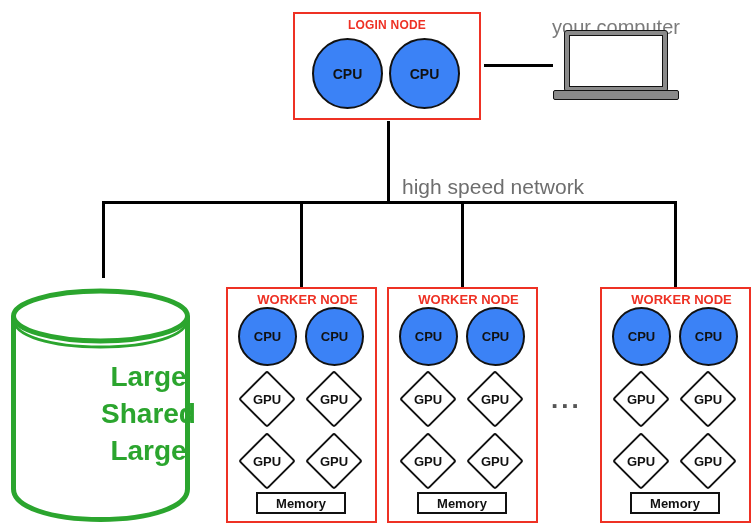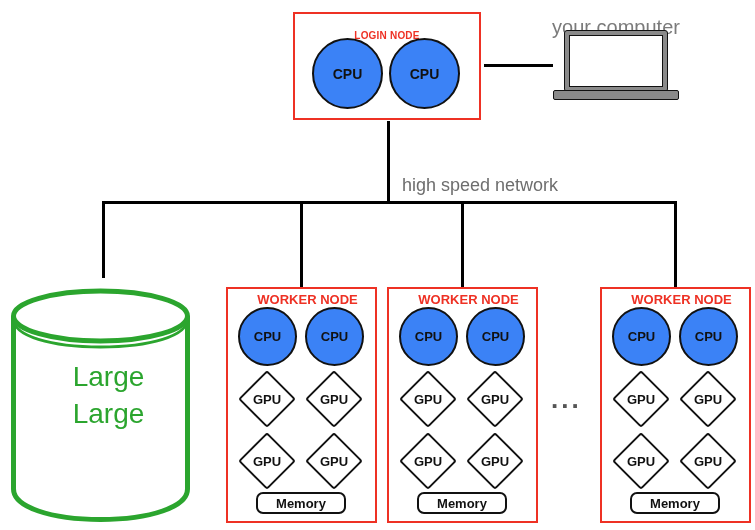--- a/index.html
+++ b/index.html
@@ -4,60 +4,60 @@
 <style>
   html,body{margin:0;padding:0;background:#fff;}
   .stage{position:relative;width:755px;height:530px;background:#fff;overflow:hidden;
          font-family:"Liberation Sans",sans-serif;}
   .line{position:absolute;background:#000;}
 
   
   .login-box{position:absolute;left:293px;top:12px;width:188px;height:108px;
              border:2.5px solid #ee3124;box-sizing:border-box;background:#fff;}
   .node-title{width:100%;text-align:center;color:#ee3124;font-weight:bold;}
-  .login-box .node-title{font-size:10px;margin-top:16px;letter-spacing:.2px;}
+  .login-box .node-title{font-size:12px;margin-top:4px;letter-spacing:.2px;}
   .cpu{position:absolute;border:2.2px solid #111;border-radius:50%;background:#3b82f6;
        display:flex;align-items:center;justify-content:center;font-weight:bold;
        box-sizing:border-box;color:#111;}
   .cpu.big{width:71px;height:71px;top:24px;font-size:14px;}
   .cpu.b1{left:17px;} .cpu.b2{left:94px;}
 
   
   .pc-label{position:absolute;left:516px;top:4px;width:200px;text-align:center;
             font-size:20px;color:#7b7b7b;margin-top:12px;}
   .laptop-screen{position:absolute;left:564px;top:30px;width:104px;height:62px;
                  background:#8a8a8a;border:1.6px solid #111;border-radius:3px;box-sizing:border-box;}
   .laptop-screen .inner{position:absolute;left:4px;top:4px;right:4px;bottom:4px;
                         background:#fff;border:1.4px solid #111;}
   .laptop-base{position:absolute;left:553px;top:90px;width:126px;height:10px;
                background:#8a8a8a;border:1.6px solid #111;border-radius:2px;box-sizing:border-box;}
 
-  .net-label{position:absolute;left:402px;top:175px;font-size:18px;color:#6e6e6e;white-space:nowrap;}
+  .net-label{position:absolute;left:402px;top:175px;font-size:21px;color:#6e6e6e;white-space:nowrap;}
 
   
   .disk{position:absolute;left:11px;top:286px;width:179px;height:238px;}
   .disk-text{position:absolute;left:0;top:72px;width:195px;text-align:center;
-             color:#2ba52e;font-weight:normal;font-size:28px;line-height:37px;}
+             color:#2ba52e;font-weight:bold;font-size:28px;line-height:37px;padding-left:40px;}
 
   
   .worker{position:absolute;top:287px;width:151px;height:236px;border:2.5px solid #ee3124;
           box-sizing:border-box;background:#fff;padding-left:12px;}
   .worker .node-title{font-size:13px;margin-top:3px;}
   .cpu.small{width:59px;height:59px;top:18px;font-size:13px;}
   .cpu.s1{left:10px;} .cpu.s2{left:77px;}
   .gpu{position:absolute;width:60px;height:58px;}
   .gpu .diamond{position:absolute;left:50%;top:50%;width:41px;height:41px;
                 transform:translate(-50%,-50%) rotate(45deg);border:2.2px solid #111;
                 background:#fff;box-sizing:border-box;border-radius:3px;}
   .gpu .glabel{position:absolute;left:0;top:0;width:100%;height:100%;display:flex;
                align-items:center;justify-content:center;font-weight:bold;font-size:13px;color:#111;}
   .gpu.r1{top:81px;} .gpu.r2{top:143px;}
   .gpu.c1{left:9px;} .gpu.c2{left:76px;}
   .memory{position:absolute;left:28px;top:203px;width:90px;height:22px;border:2.2px solid #111;
-          border-radius:7px;background:#fff;display:flex;align-items:center;justify-content:center;
+          border-radius:0;background:#fff;display:flex;align-items:center;justify-content:center;
           font-weight:bold;font-size:13px;box-sizing:border-box;color:#111;}
 
   .dots{position:absolute;left:551px;top:384px;font-size:26px;font-weight:bold;color:#555;
         letter-spacing:3px;}
 </style>
 </head>
 <body>
 
 <div class="stage">
 
@@ -84,20 +84,21 @@
   <div class="net-label">high speed network</div>
 
   <div class="disk">
     <svg width="179" height="238" viewBox="0 0 179 238">
       <path d="M2.5,30 V203 C2.5,221 40,233.5 89.5,233.5 C139,233.5 176.5,221 176.5,203 V30" fill="#ffffff" stroke="#2ba52e" stroke-width="5"></path>
       <path d="M2.5,33 C2.5,50 40,61 89.5,61 C139,61 176.5,50 176.5,33" fill="none" stroke="#2ba52e" stroke-width="2.8"></path>
       <ellipse cx="89.5" cy="30" rx="87" ry="25" fill="#ffffff" stroke="#2ba52e" stroke-width="5"></ellipse>
     </svg>
     <div class="disk-text">
       <div>Large</div>
+      <div>Shared</div>
       <div>Large</div>
     </div>
   </div>
 
   <div class="worker" style="left:226px;">
     <div class="node-title">WORKER NODE</div>
     <div class="cpu small s1">CPU</div>
     <div class="cpu small s2">CPU</div>
     <div class="gpu r1 c1">
         <div class="diamond"></div>

